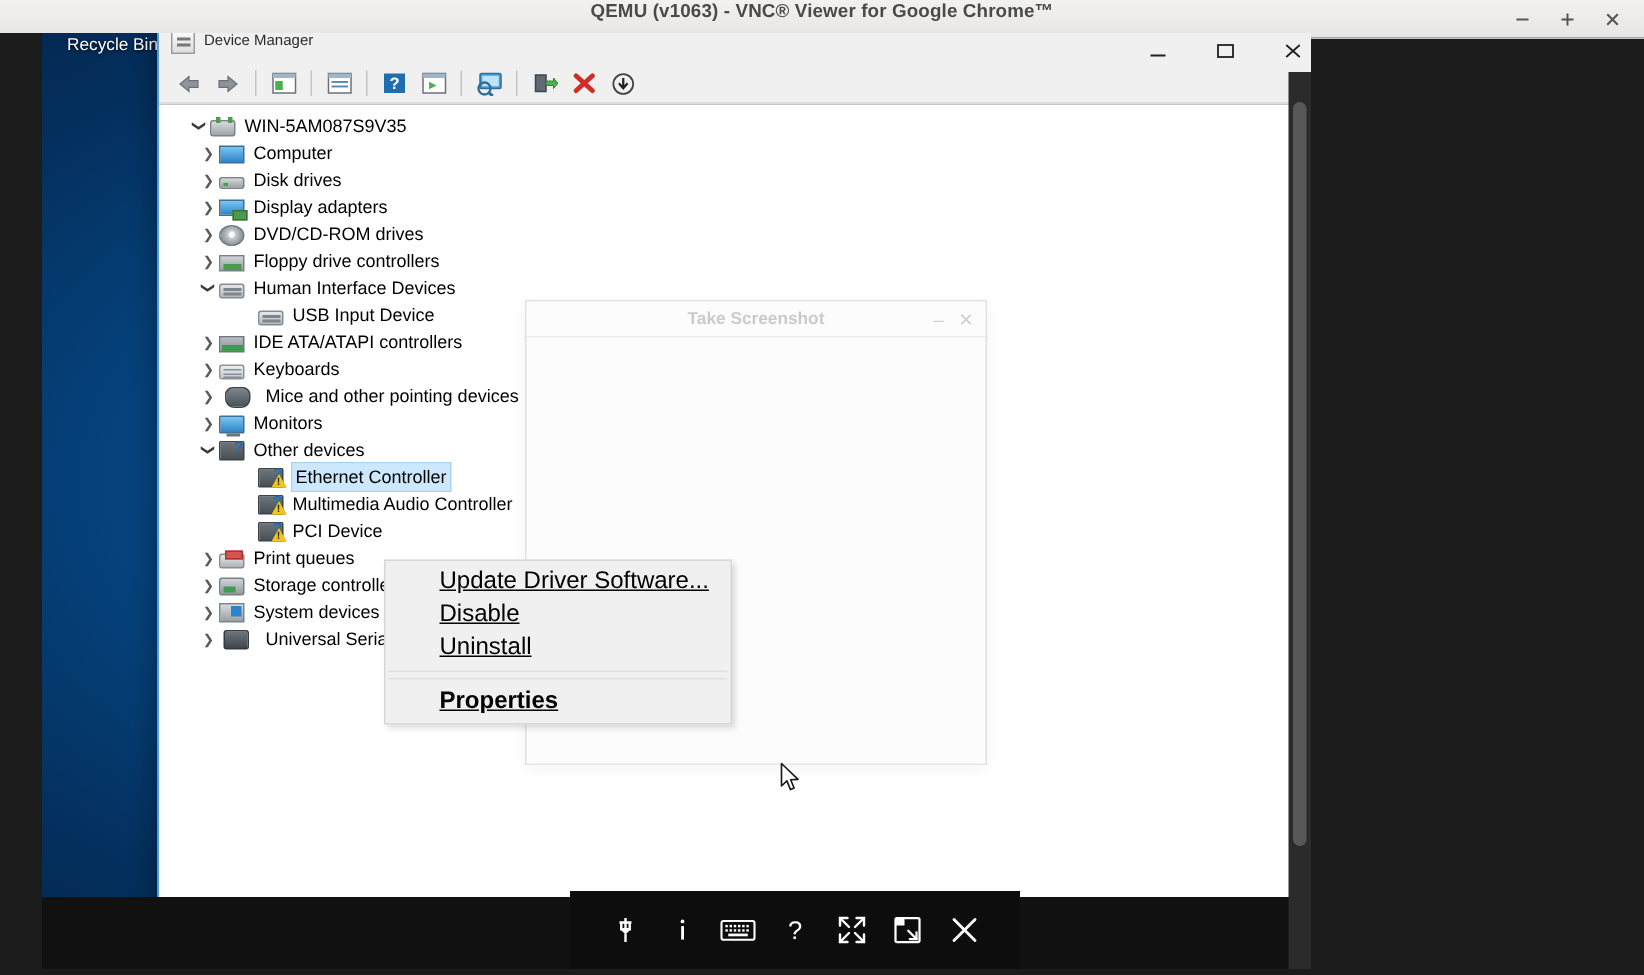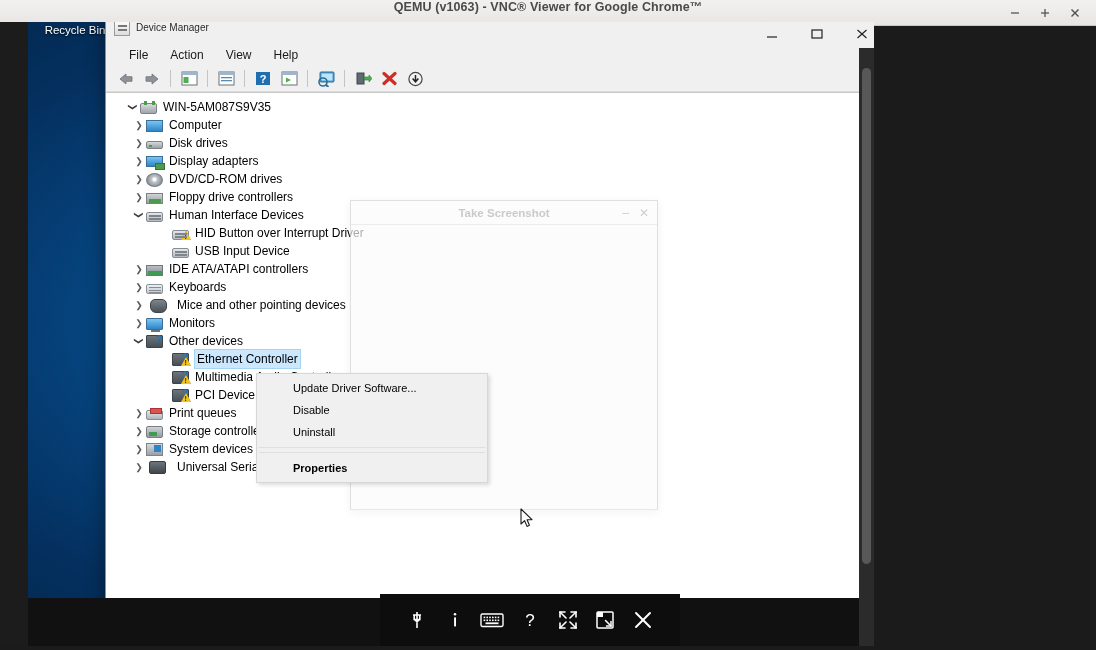--- a/index.html
+++ b/index.html
@@ -293,21 +293,21 @@
   #ts-body { height: 286px; background: rgba(252,252,252,0.28); }
 
   
   #context-menu {
     position: absolute; left: 228px; top: 351px;
     width: 232px;
     background: #f0f0f0;
     border: 1px solid #d7d7d7;
     box-shadow: 2px 2px 4px rgba(0,0,0,0.14);
     padding: 3px 0 3px 0;
-    font-size: 11px; color: #000;
+    font-size: 16px; color: #000; text-decoration: underline;
   }
   .cm-item {
     height: 22px; display: flex; align-items: center;
     padding-left: 36px; cursor: default;
     white-space: nowrap;
   }
   .cm-item.bold { font-weight: bold; text-align: center; }
   .cm-sep {
     height: 1px; background: #dfdfdf; margin: 4px 2px 4px 2px;
   }
@@ -425,26 +425,20 @@
             </div>
             <div class="dmbtn">
               <svg width="12" height="12" viewBox="0 0 12 12">
                   <line x1="1.5" y1="2" x2="10.5" y2="10" stroke="#202020" stroke-width="1.2"></line>
                   <line x1="10.5" y1="2" x2="1.5" y2="10" stroke="#202020" stroke-width="1.2"></line>
                 </svg>
             </div>
           </div>
         </div>
 
-        <div id="dm-menubar">
-          <div class="menu-item">File</div>
-          <div class="menu-item">Action</div>
-          <div class="menu-item">View</div>
-          <div class="menu-item">Help</div>
-        </div>
 
         <div id="dm-toolbar">
           <div class="tb-btn">
             <svg width="18" height="14" viewBox="0 0 18 14">
                 <path d="M9 2 L3 7 L9 12 L9 9.3 L15 9.3 L15 4.7 L9 4.7 Z" fill="#8d9399" stroke="#6b7177" stroke-width="0.8"></path>
               </svg>
           </div>
           <div class="tb-btn">
             <svg width="18" height="14" viewBox="0 0 18 14">
                 <path d="M9 2 L15 7 L9 12 L9 9.3 L3 9.3 L3 4.7 L9 4.7 Z" fill="#8d9399" stroke="#6b7177" stroke-width="0.8"></path>
@@ -539,27 +533,20 @@
             </div>
             <div class="tree-row tw-indent-1">
               <span class="chev">❯</span>
               <span class="tree-icon ic-floppy"></span>
               <span class="tree-label">Floppy drive controllers</span>
             </div>
             <div class="tree-row tw-indent-1">
               <span class="chev open" style="transform: rotate(90deg);">❯</span>
               <span class="tree-icon ic-hid"></span>
               <span class="tree-label">Human Interface Devices</span>
-            </div>
-            <div class="tree-row tw-indent-2">
-              <span class="chev"></span>
-              <span class="tree-icon ic-hid">
-                <span class="warn-badge"></span>
-              </span>
-              <span class="tree-label">HID Button over Interrupt Driver</span>
             </div>
             <div class="tree-row tw-indent-2">
               <span class="chev"></span>
               <span class="tree-icon ic-hid"></span>
               <span class="tree-label">USB Input Device</span>
             </div>
             <div class="tree-row tw-indent-1">
               <span class="chev">❯</span>
               <span class="tree-icon ic-ide"></span>
               <span class="tree-label">IDE ATA/ATAPI controllers</span>

